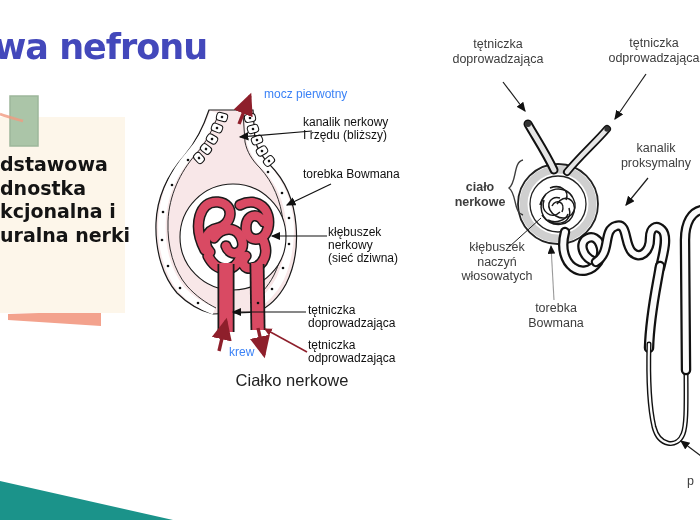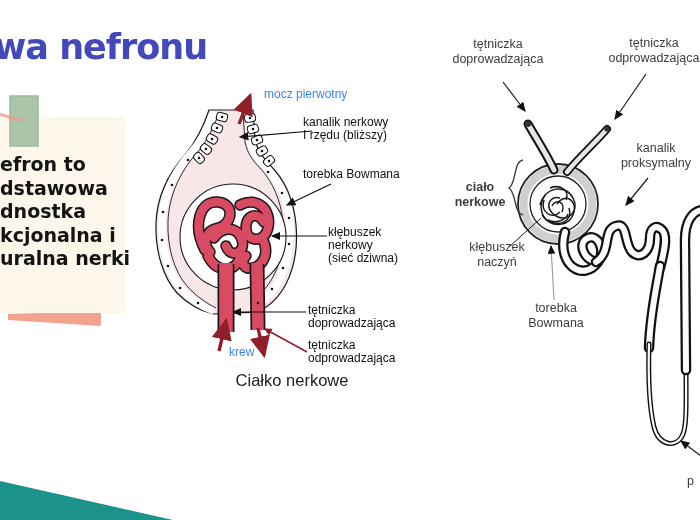--- a/index.html
+++ b/index.html
@@ -34,21 +34,20 @@
 
 <svg id="svg-back" class="layer" width="700" height="520">
   <polygon points="8,314 101,311 101,326 8,320" fill="#f3a28d"></polygon>
 </svg>
 
 <div id="cream-box" class="abs"></div>
 
 <div id="title" class="abs">wa nefronu</div>
 
 <div id="body-text" class="abs">
-  <div>efron to</div>
   <div>dstawowa</div>
   <div>dnostka</div>
   <div>kcjonalna i</div>
   <div>uralna nerki</div>
 </div>
 
 <svg id="svg-front" class="layer" width="700" height="520">
   <defs>
     <marker id="mB" markerWidth="9" markerHeight="8" refX="7" refY="3.5" orient="auto">
       <path d="M0,0 L8,3.5 L0,7 Z" fill="#111"></path>
@@ -268,18 +267,19 @@
   <div>kanalik</div>
   <div>proksymalny</div>
 </div>
 <div class="abs rlbl" style="left:452px;top:180px;width:56px;font-weight:bold;">
   <div>ciało</div>
   <div>nerkowe</div>
 </div>
 <div class="abs rlbl" style="left:443px;top:240px;width:108px;">
   <div>kłębuszek</div>
   <div>naczyń</div>
+  <div>włosowatych</div>
 </div>
 <div class="abs rlbl" style="left:512px;top:301px;width:88px;">
   <div>torebka</div>
   <div>Bowmana</div>
 </div>
 <div class="abs rlbl" style="left:687px;top:474px;">p</div>
 
 </body></html>

